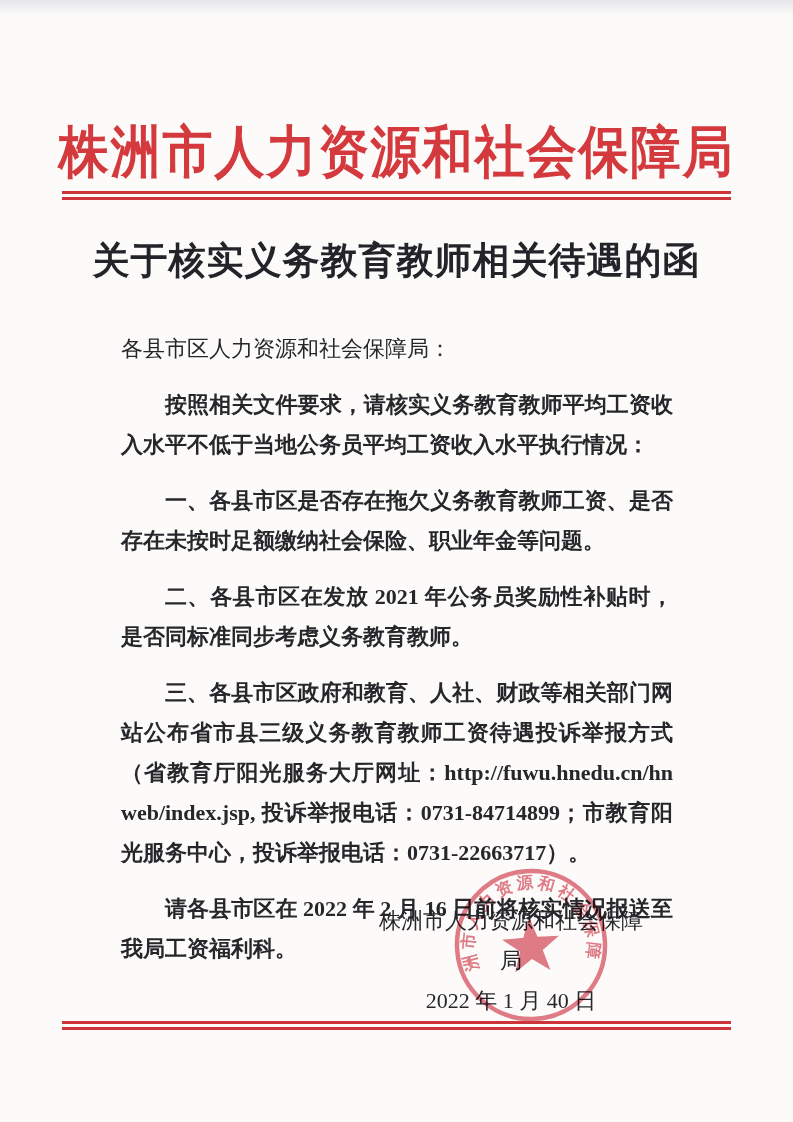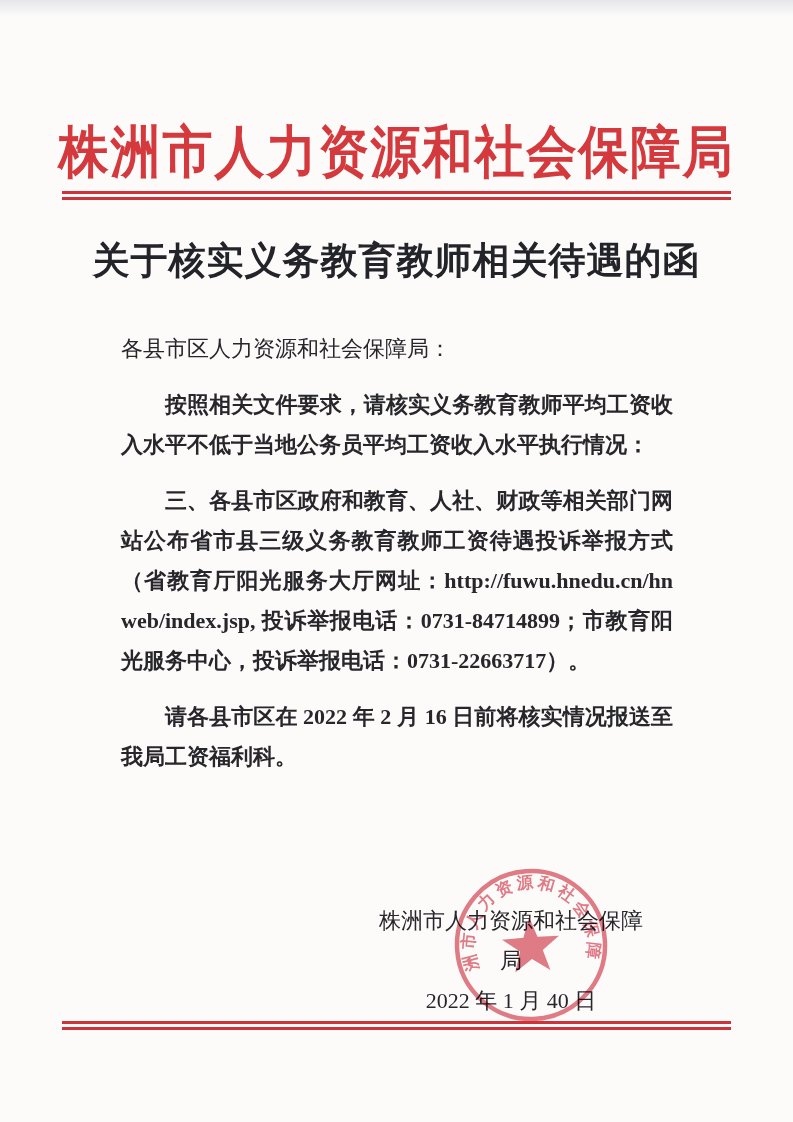--- a/index.html
+++ b/index.html
@@ -76,20 +76,22 @@
 
   <div class="letterhead">株洲市人力资源和社会保障局</div>
 
   <div class="rule-red rule-top"></div>
 
   <div class="doc-title">关于核实义务教育教师相关待遇的函</div>
 
   <div class="body-text">
     <p>各县市区人力资源和社会保障局：</p>
     <p class="indent">按照相关文件要求，请核实义务教育教师平均工资收入水平不低于当地公务员平均工资收入水平执行情况：</p>
+    <p class="indent">一、各县市区是否存在拖欠义务教育教师工资、是否存在未按时足额缴纳社会保险、职业年金等问题。</p>
+    <p class="indent">二、各县市区在发放 2021 年公务员奖励性补贴时，是否同标准同步考虑义务教育教师。</p>
     <p class="indent">三、各县市区政府和教育、人社、财政等相关部门网站公布省市县三级义务教育教师工资待遇投诉举报方式（省教育厅阳光服务大厅网址：http://fuwu.hnedu.cn/hnweb/index.jsp, 投诉举报电话：0731-84714899；市教育阳光服务中心，投诉举报电话：0731-22663717）。</p>
     <p class="indent">请各县市区在 2022 年 2 月 16 日前将核实情况报送至我局工资福利科。</p>
   </div>
 
   <div class="closing">
     <div>株洲市人力资源和社会保障局</div>
     <div>2022 年 1 月 40 日</div>
   </div>
 
   <svg class="seal" viewBox="0 0 170 170" xmlns="http://www.w3.org/2000/svg">

